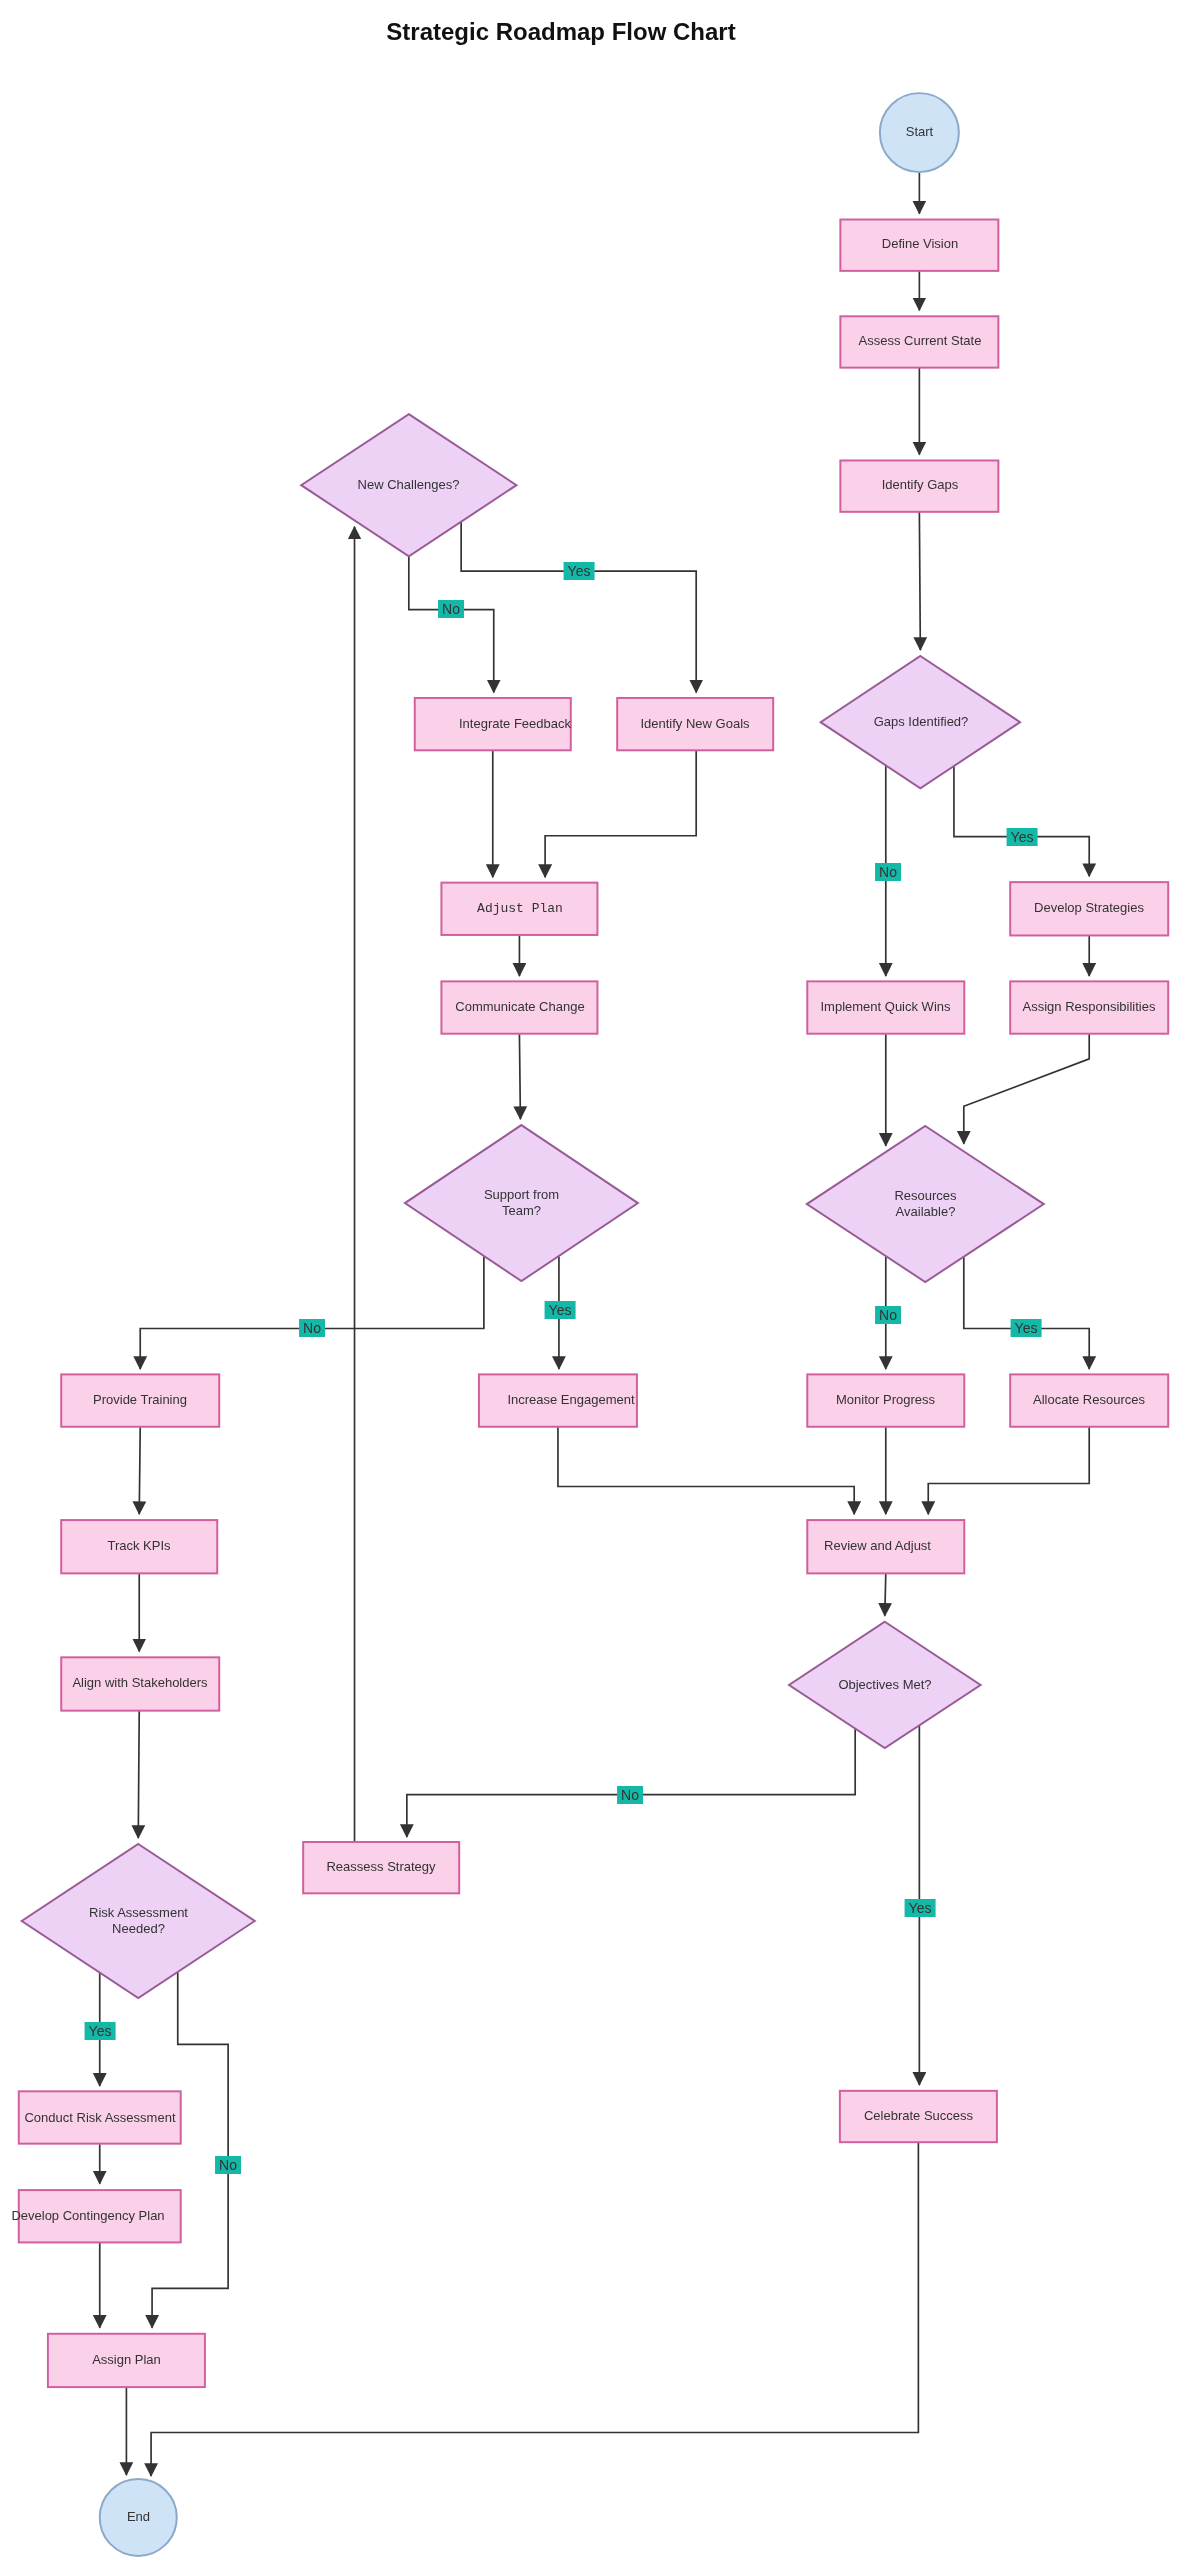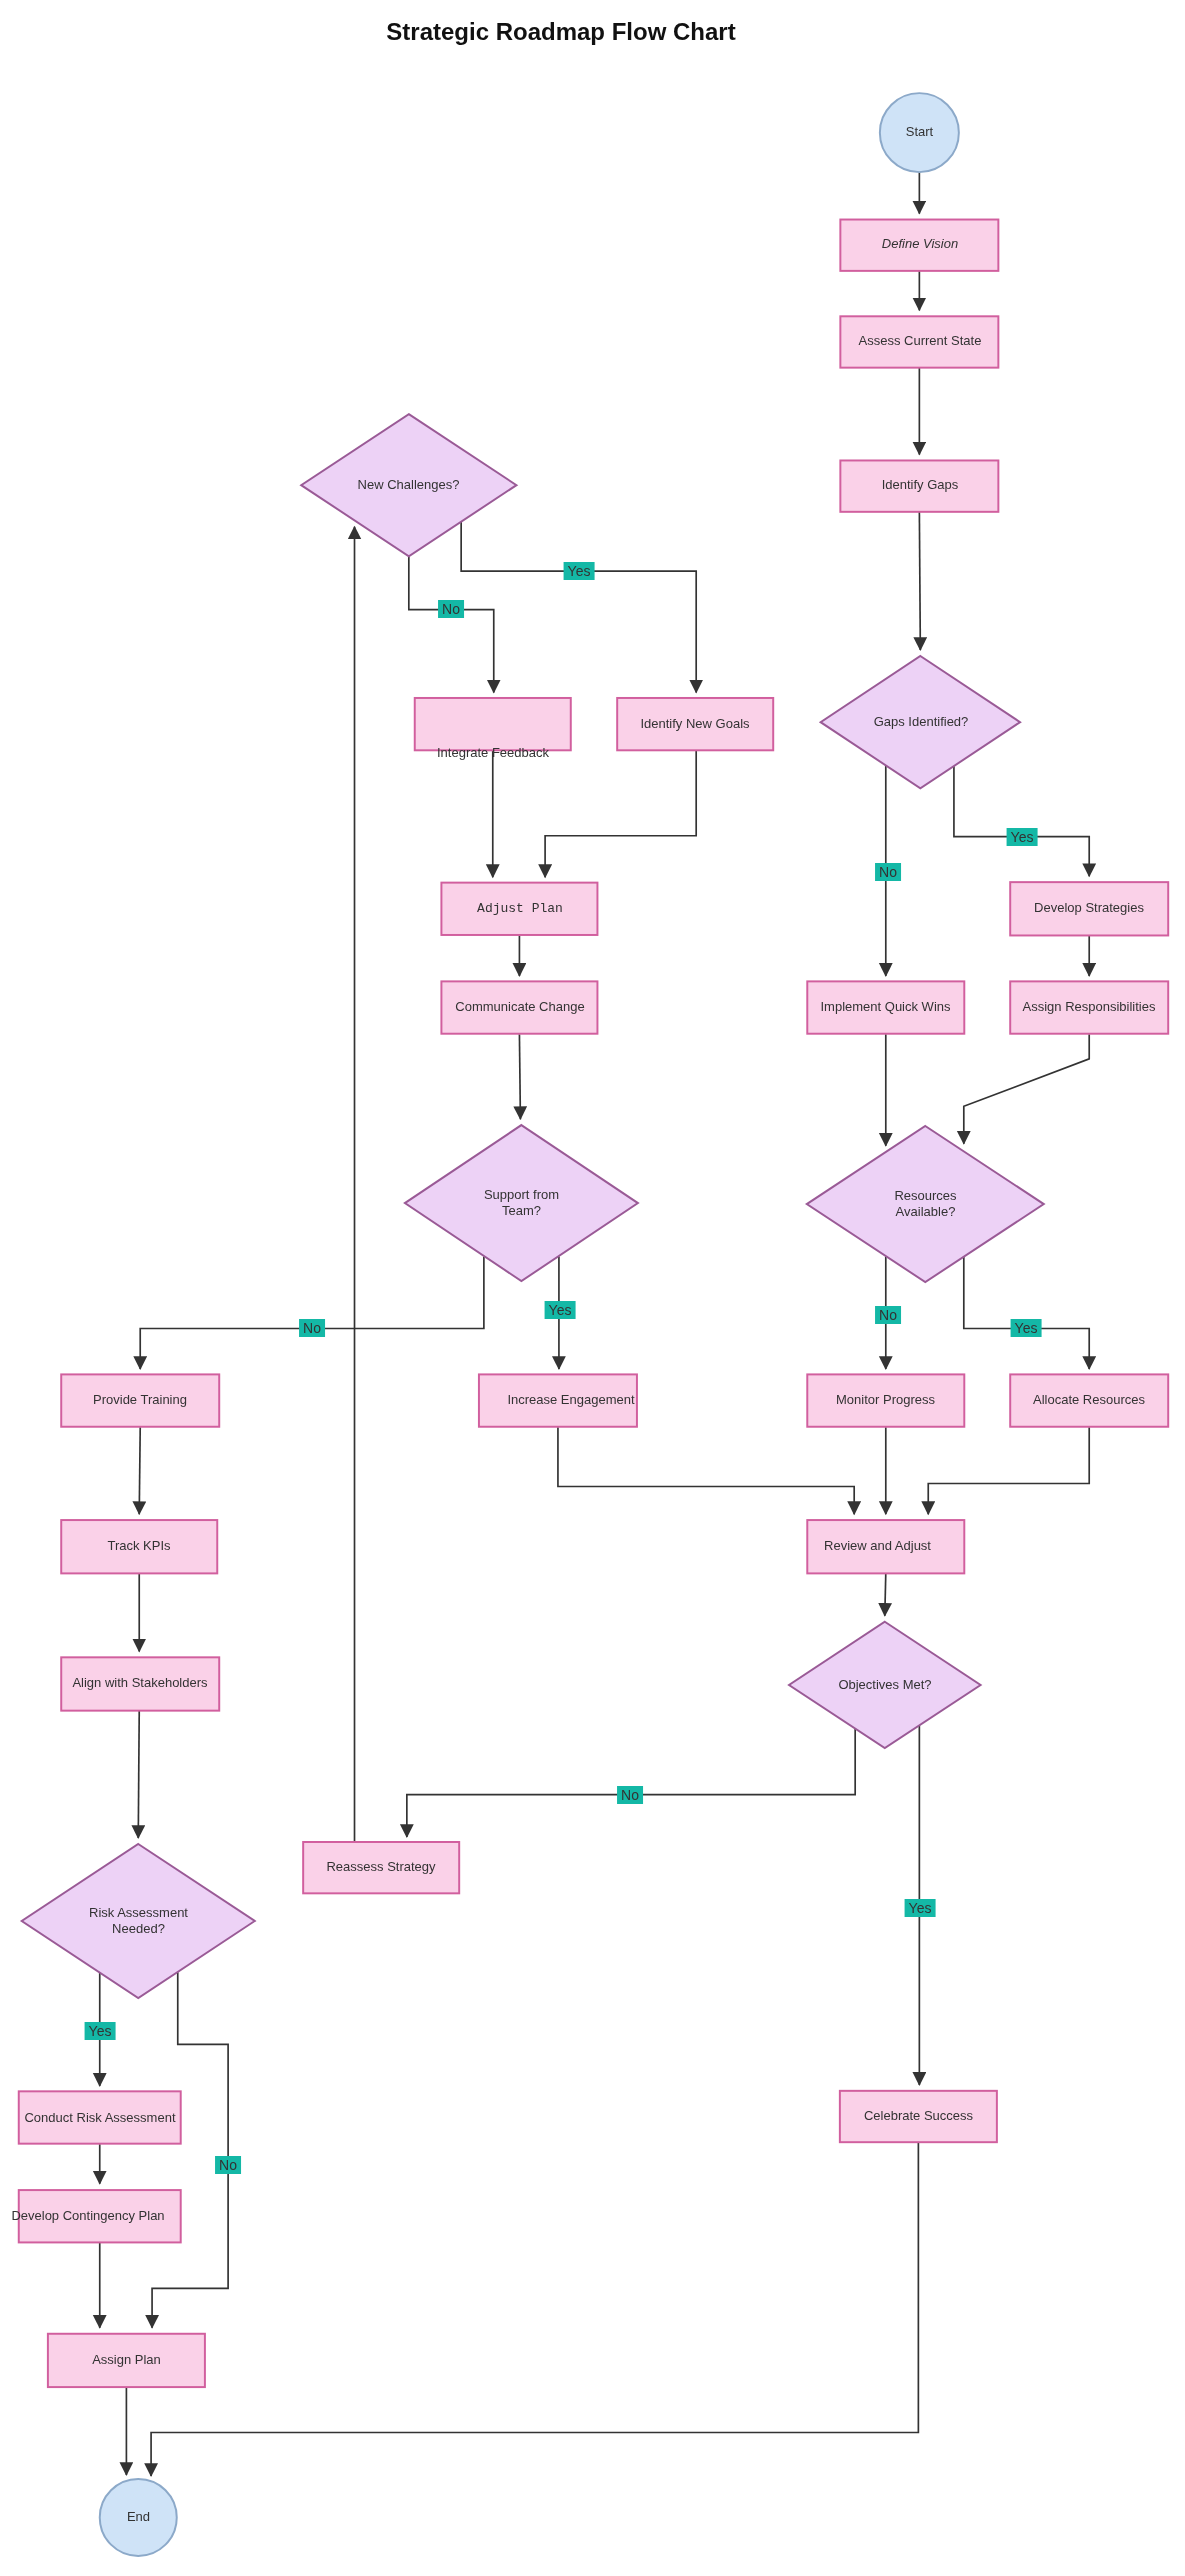--- a/index.html
+++ b/index.html
@@ -129,36 +129,36 @@
         <rect x="19" y="2217.5" width="164" height="53" fill="#fad1e8" stroke="#d15f9e" stroke-width="2"></rect>
         <rect x="850.5" y="2117" width="159" height="52" fill="#fad1e8" stroke="#d15f9e" stroke-width="2"></rect>
         <rect x="48.5" y="2363" width="159" height="54" fill="#fad1e8" stroke="#d15f9e" stroke-width="2"></rect>
         <circle cx="140" cy="2549" r="39" fill="#cfe3f7" stroke="#8ca9c9" stroke-width="2"></circle>
       </g>
   </svg>
   <div id="label-layer">
       <div class="node-label" style="left: 880px; top: 93px; width: 79px; height: 79px; color: rgb(51, 51, 51);">
         <div>Start</div>
       </div>
-      <div class="node-label" style="left: 841px; top: 219px; width: 158px; height: 51px; color: rgb(51, 51, 51); font-style: italic;">
+      <div class="node-label" style="left: 841px; top: 219px; width: 158px; height: 51px; color: rgb(51, 51, 51);">
         <div>Define Vision</div>
       </div>
       <div class="node-label" style="left: 841px; top: 316px; width: 158px; height: 51px; color: rgb(51, 51, 51);">
         <div>Assess Current State</div>
       </div>
       <div class="node-label" style="left: 841px; top: 460px; width: 158px; height: 51px; color: rgb(51, 51, 51);">
         <div>Identify Gaps</div>
       </div>
       <div class="node-label" style="left: 821px; top: 656px; width: 200px; height: 132px; color: rgb(51, 51, 51);">
         <div>Gaps Identified?</div>
       </div>
       <div class="node-label" style="left: 301px; top: 414px; width: 215px; height: 142px; color: rgb(51, 51, 51);">
         <div>New Challenges?</div>
       </div>
-      <div class="node-label" style="left: 415px; top: 727px; width: 156px; height: 52px; color: rgb(51, 51, 51);">
+      <div class="node-label" style="left: 415px; top: 698px; width: 156px; height: 52px; color: rgb(51, 51, 51); justify-content: flex-end;">
         <div>Integrate Feedback</div>
       </div>
       <div class="node-label" style="left: 617px; top: 698px; width: 156px; height: 52px; color: rgb(51, 51, 51);">
         <div>Identify New Goals</div>
       </div>
       <div class="node-label" style="left: 442px; top: 883px; width: 156px; height: 52px; color: rgb(51, 51, 51); font-family: Liberation Mono, monospace;">
         <div>Adjust Plan</div>
       </div>
       <div class="node-label" style="left: 1010px; top: 882px; width: 158px; height: 53px; color: rgb(51, 51, 51);">
         <div>Develop Strategies</div>

